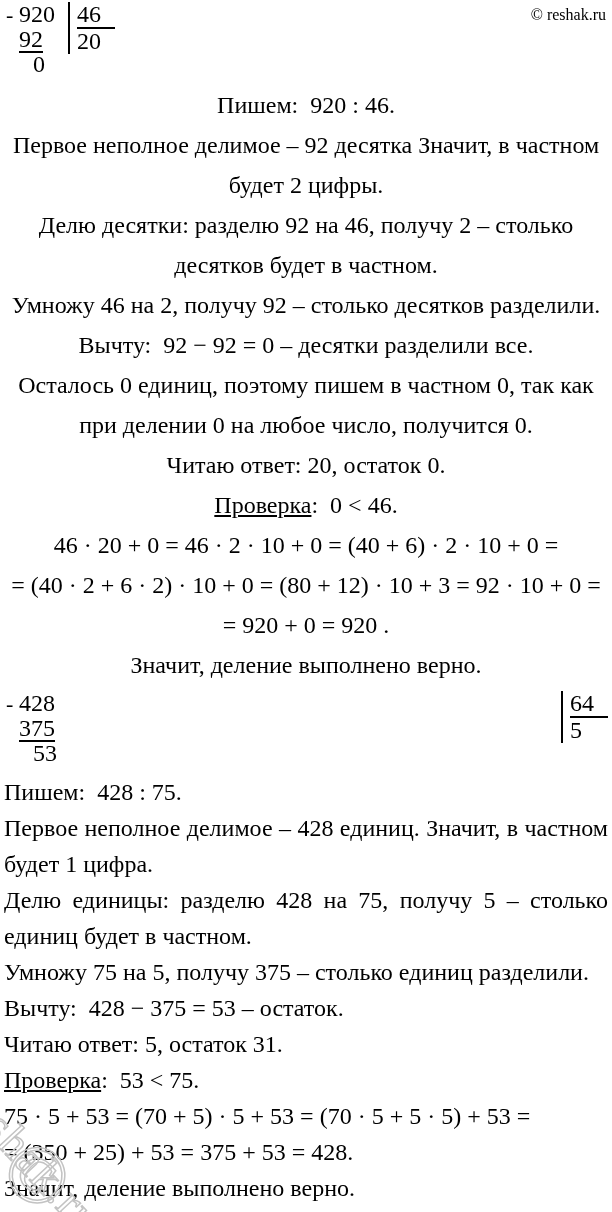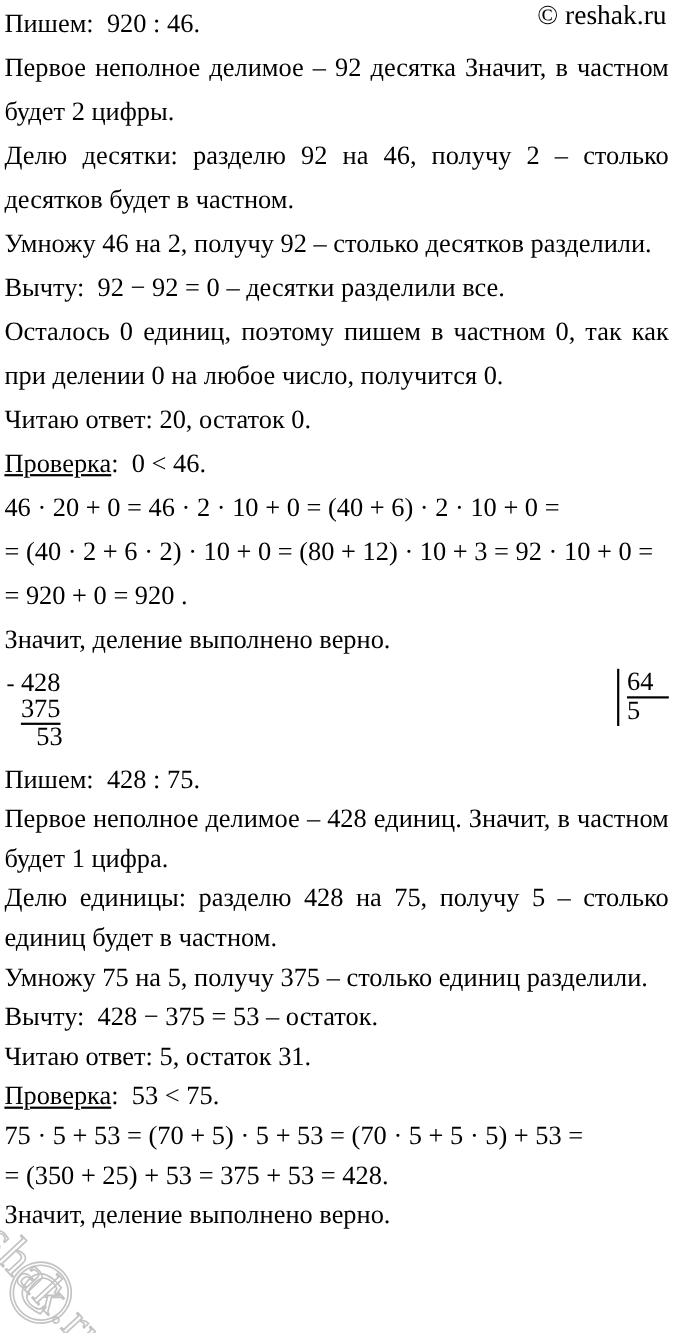--- a/index.html
+++ b/index.html
@@ -7,21 +7,21 @@
     width: 612px; height: 1212px;
     position: relative;
     overflow: hidden;
     font-family: "Liberation Serif", "DejaVu Serif", serif;
     color: #000;
   }
   .page { position: relative; width: 612px; height: 1212px; }
 
   .copyright {
     position: absolute; top: 2px; right: 6px;
-    font-size: 25px; line-height: 26px;
+    font-size: 16px; line-height: 26px;
   }
 
   .content {
     position: absolute; top: 0; left: 0;
     width: 612px; box-sizing: border-box;
     padding: 2px 4px 0 4px;
     font-size: 24px;
   }
 
   
@@ -31,21 +31,21 @@
   .d-row { height: 25px; line-height: 25px; white-space: nowrap; }
   .minus { display: inline-block; width: 13px; font-size: 22px; }
   .product-row { margin-left: 13px; }
   .product-row .num { display: inline-block; line-height: 23px; border-bottom: 2px solid #000; }
   .remainder-row { margin-left: 27px; }
   .dr { border-left: 2px solid #000; padding-left: 7px; width: 38px; }
   .dr .divisor { border-bottom: 2px solid #000; }
 
   
   p.line { margin: 0; text-align: justify; }
-  .sec1 p.line { line-height: 40px; }
+  .sec1 p.line { line-height: 40px; text-align: center; }
   .sec2 p.line { line-height: 36px; }
   p.eq { text-align: left; }
   .u { text-decoration: underline; }
 
   
   .wm {
     position: absolute; pointer-events: none;
     color: transparent;
     -webkit-text-stroke: 1.5px #c3c3c3;
     font-family: "Liberation Serif", "DejaVu Serif", serif;
@@ -64,20 +64,37 @@
 </style>
 </head>
 <body>
 
 <div class="page">
 
   <div class="copyright">© reshak.ru</div>
 
   <div class="content">
 
+    <div class="division">
+      <div class="dl">
+        <div class="d-row">
+          <span class="minus">-</span><span class="num">920</span>
+        </div>
+        <div class="d-row product-row">
+          <span class="num">92</span>
+        </div>
+        <div class="d-row remainder-row">
+          <span class="num">0</span>
+        </div>
+      </div>
+      <div class="dr">
+        <div class="d-row divisor">46</div>
+        <div class="d-row">20</div>
+      </div>
+    </div>
 
     <div class="sec1">
       <p class="line">Пишем:&nbsp; 920 : 46.</p>
       <p class="line">Первое неполное делимое – 92 десятка Значит, в частном будет 2 цифры.</p>
       <p class="line">Делю десятки: разделю 92 на 46, получу 2 – столько десятков будет в частном.</p>
       <p class="line">Умножу 46 на 2, получу 92 – столько десятков разделили.</p>
       <p class="line">Вычту:&nbsp; 92 − 92 = 0 – десятки разделили все.</p>
       <p class="line">Осталось 0 единиц, поэтому пишем в частном 0, так как при делении 0 на любое число, получится 0.</p>
       <p class="line">Читаю ответ: 20, остаток 0.</p>
       <p class="line"><span class="u">Проверка</span><span>:&nbsp; 0 &lt; 46.</span></p>

